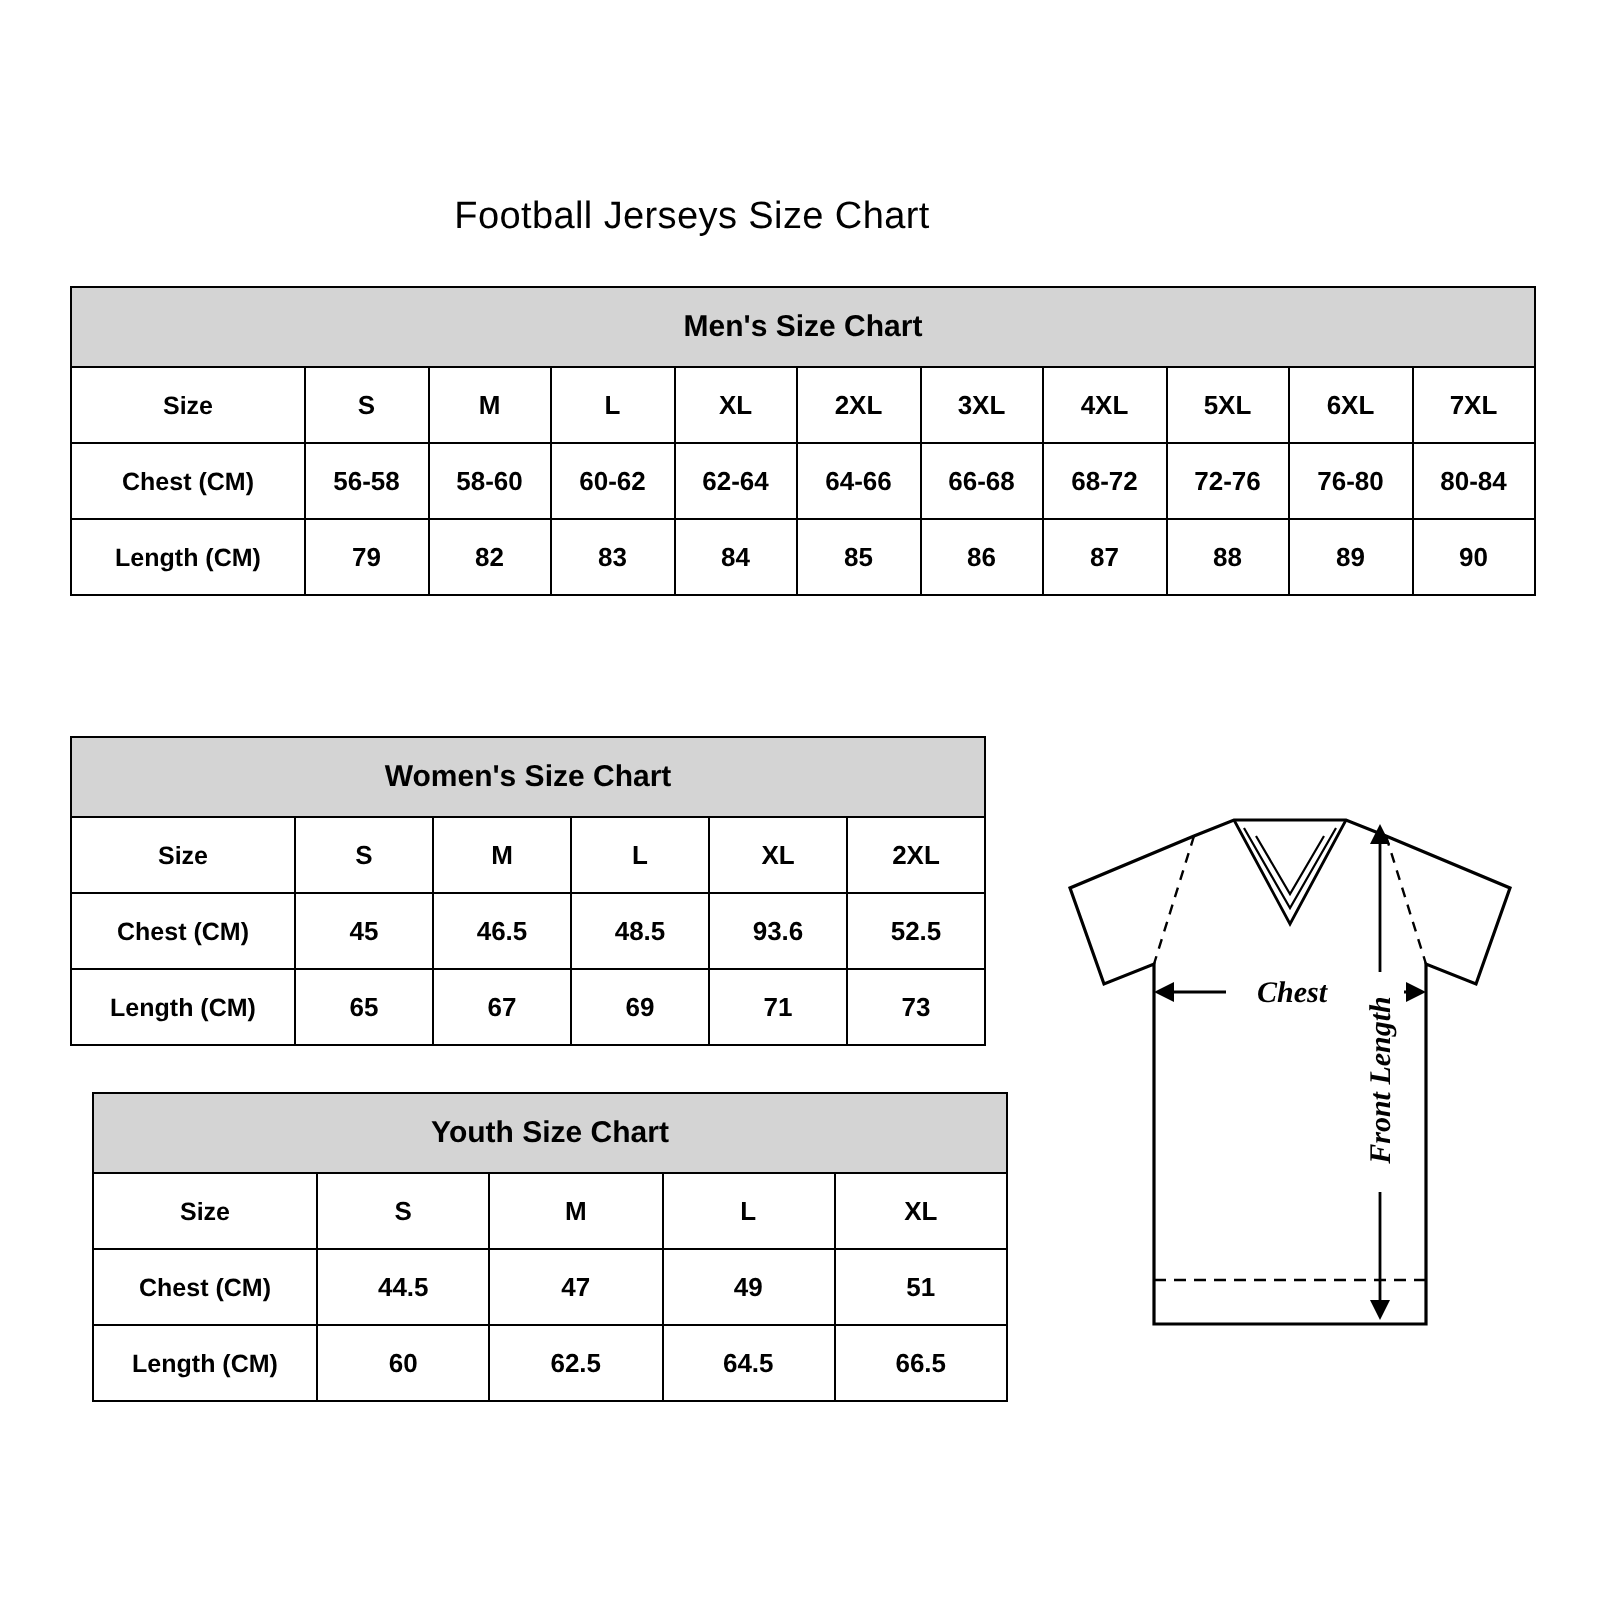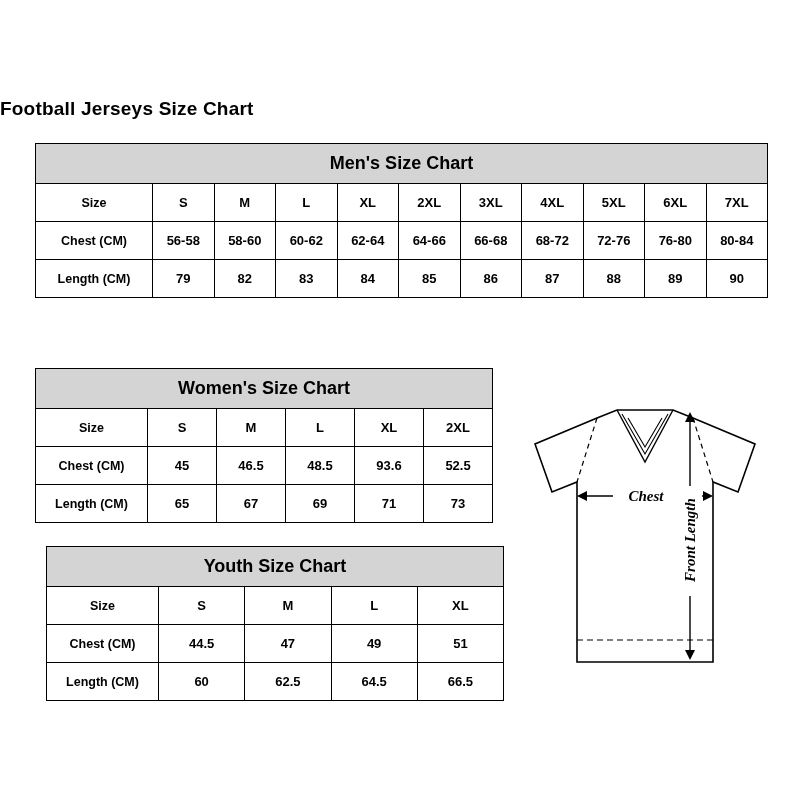--- a/index.html
+++ b/index.html
@@ -18,22 +18,23 @@
   .page {
     position: relative;
     width: 800px;
     height: 800px;
   }
   .page-title {
     position: absolute;
     top: 98px;
     left: 0;
     width: 692px;
+    text-align: center;
     font-size: 19px;
-    font-weight: bold;
+    font-weight: normal;
     letter-spacing: 0.2px;
   }
 
   table.size-table {
     border-collapse: collapse;
     table-layout: fixed;
   }
   table.size-table th,
   table.size-table td {
     border: 1px solid #000000;
@@ -41,21 +42,21 @@
     vertical-align: middle;
     font-size: 13px;
     font-weight: bold;
     height: 38px;
     padding: 0 2px;
     box-sizing: border-box;
     background: #ffffff;
   }
   table.size-table .table-caption {
     background: #d4d4d4;
-    font-size: 18px;
+    font-size: 15px;
     font-weight: bold;
     height: 40px;
   }
   table.size-table td.row-label {
     font-size: 12.5px;
   }
 
   
   #mens-table {
     position: absolute;

